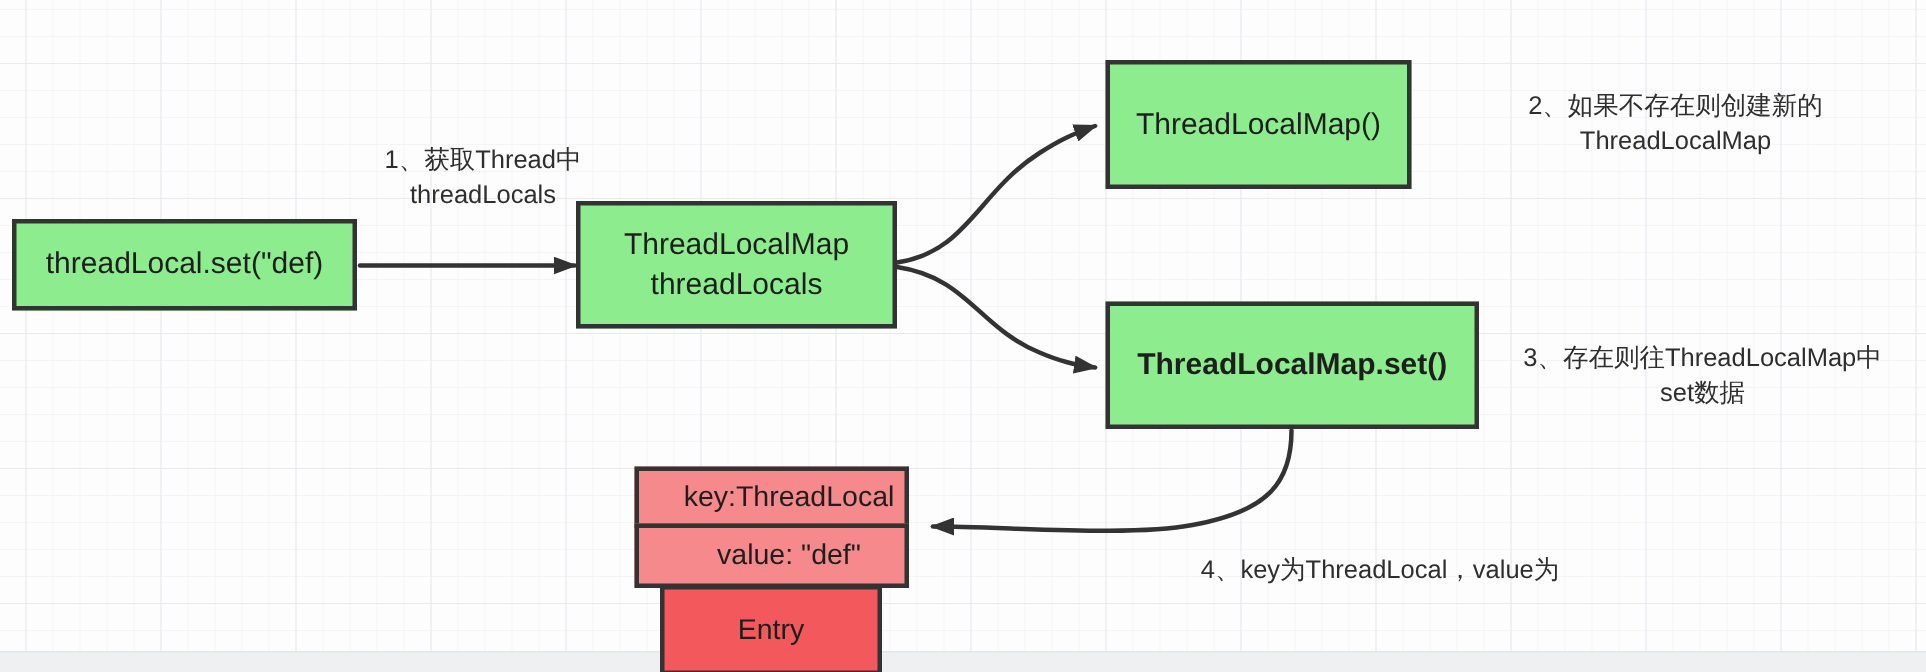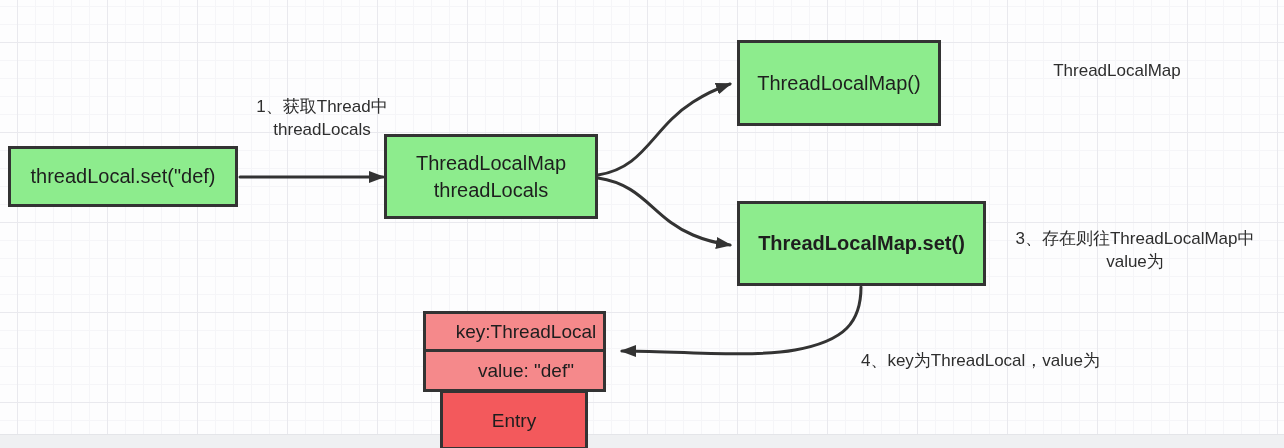--- a/index.html
+++ b/index.html
@@ -40,21 +40,21 @@
   #ne{left:440px;top:390px;width:148px;height:60px;font-size:19px;z-index:2;}
   .note{
     position:absolute;z-index:2;
     color:var(--note-text);
     font-size:17px;line-height:23px;
     text-align:center;
   }
   #note1{left:222px;top:95px;width:200px;}
   #note2{left:950px;top:59px;width:334px;}
   #note3{left:986px;top:227px;width:298px;}
-  #note4{left:740px;top:349px;width:360px;text-align:right;}
+  #note4{left:740px;top:368px;width:360px;}
   .bottom-strip{
     position:absolute;left:0;top:434px;width:1284px;height:14px;
     background:#eff0f2;border-top:1px solid #e4e5e9;z-index:0;
   }
 </style>
 </head>
 <body>
 
 <div class="canvas">
 
@@ -98,26 +98,27 @@
   <div class="node red" id="ne">
     <span>Entry</span>
   </div>
 
   <div class="note" id="note1">
     <div>1、获取Thread中</div>
     <div>threadLocals</div>
   </div>
 
   <div class="note" id="note2">
+    <div>2、如果不存在则创建新的</div>
     <div>ThreadLocalMap</div>
   </div>
 
   <div class="note" id="note3">
     <div>3、存在则往ThreadLocalMap中</div>
-    <div>value为</div>
+    <div>set数据</div>
   </div>
 
   <div class="note" id="note4">
     <div>4、key为ThreadLocal，value为</div>
   </div>
 
   <div class="bottom-strip"></div>
 </div>
 
 </body></html>

